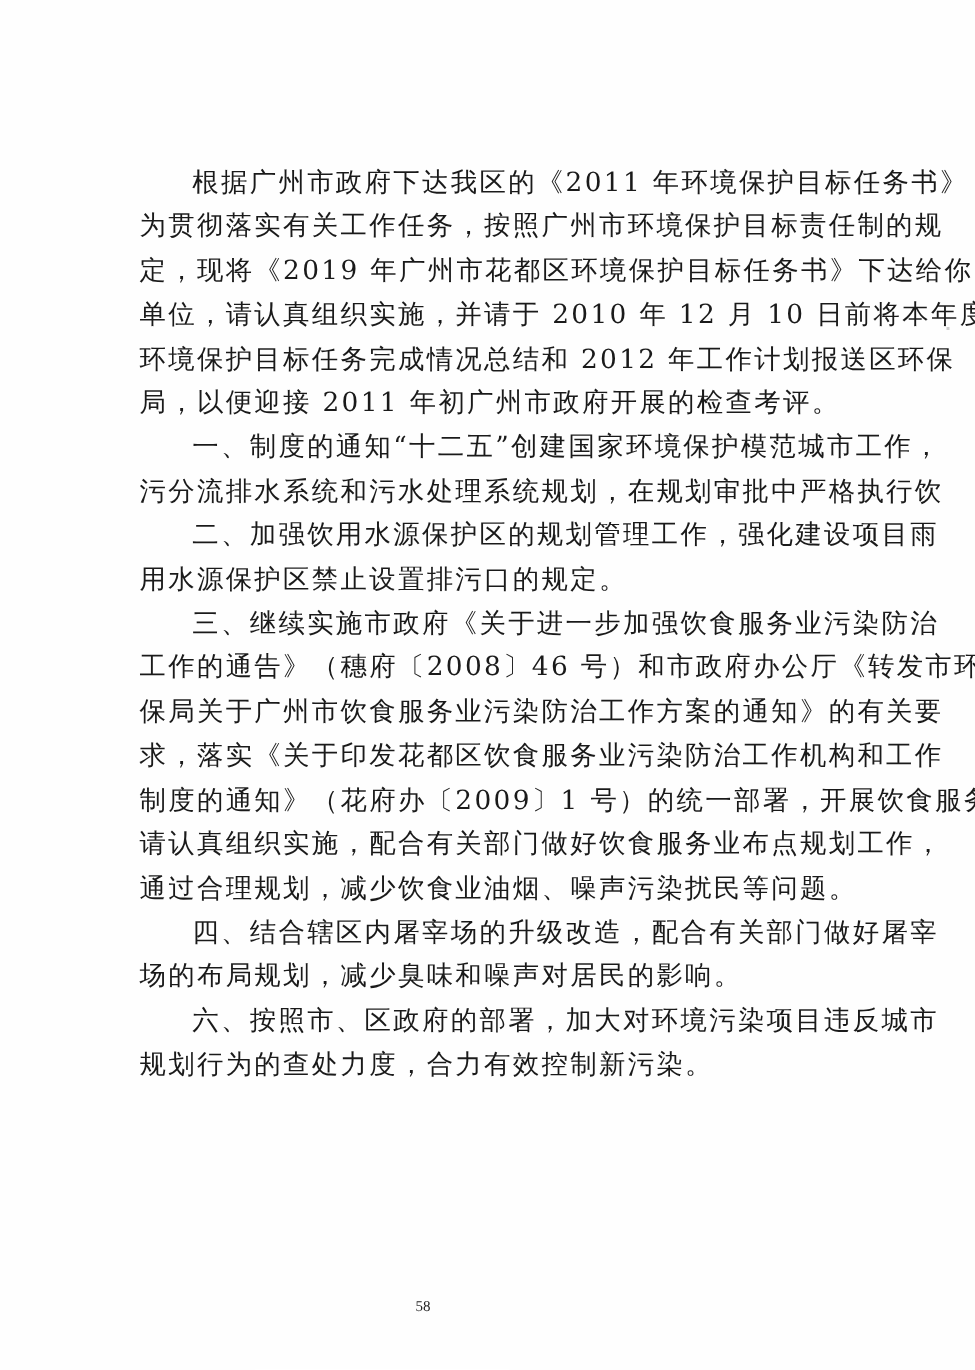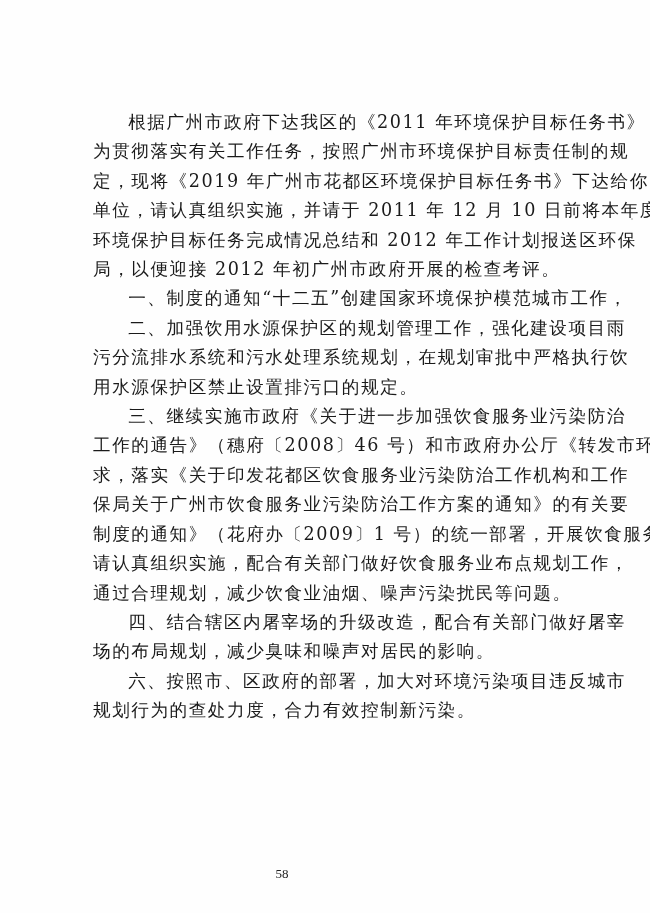--- a/index.html
+++ b/index.html
@@ -19,55 +19,55 @@
     text-justify: inter-character;
   }
   .para { margin: 0; text-indent: 2em; }
   .line { display: block; white-space: nowrap; }
   .pageno {
     position: absolute;
     left: 0; width: 564px;
     top: 866px;
     text-align: center;
     font-family: "Liberation Serif", serif;
-    font-size: 13px;
+    font-size: 10px;
     color: #222;
   }
   .speck { position: absolute; width: 2px; height: 2px; background: #cfcfcf; }
 </style>
 </head>
 <body>
 
 <div class="page">
   <div class="content">
 
     <div class="para">
       <span class="line">根据广州市政府下达我区的《2011 年环境保护目标任务书》，</span>
       <span class="line" style="text-indent:0">为贯彻落实有关工作任务，按照广州市环境保护目标责任制的规</span>
       <span class="line" style="text-indent:0">定，现将《2019 年广州市花都区环境保护目标任务书》下达给你</span>
-      <span class="line" style="text-indent:0">单位，请认真组织实施，并请于 2011 年 12 月 10 日前将本年度</span>
+      <span class="line" style="text-indent:0">单位，请认真组织实施，并请于 2010 年 12 月 10 日前将本年度</span>
       <span class="line" style="text-indent:0">环境保护目标任务完成情况总结和 2012 年工作计划报送区环保</span>
-      <span class="line" style="text-indent:0">局，以便迎接 2012 年初广州市政府开展的检查考评。</span>
+      <span class="line" style="text-indent:0">局，以便迎接 2011 年初广州市政府开展的检查考评。</span>
     </div>
 
     <div class="para">
       <span class="line">一、制度的通知“十二五”创建国家环境保护模范城市工作，</span>
     </div>
 
     <div class="para">
+      <span class="line" style="text-indent:0">污分流排水系统和污水处理系统规划，在规划审批中严格执行饮</span>
       <span class="line">二、加强饮用水源保护区的规划管理工作，强化建设项目雨</span>
-      <span class="line" style="text-indent:0">污分流排水系统和污水处理系统规划，在规划审批中严格执行饮</span>
       <span class="line" style="text-indent:0">用水源保护区禁止设置排污口的规定。</span>
     </div>
 
     <div class="para">
       <span class="line">三、继续实施市政府《关于进一步加强饮食服务业污染防治</span>
       <span class="line" style="text-indent:0">工作的通告》（穗府〔2008〕46 号）和市政府办公厅《转发市环</span>
+      <span class="line" style="text-indent:0">保局关于广州市饮食服务业污染防治工作方案的通知》的有关要</span>
       <span class="line" style="text-indent:0">求，落实《关于印发花都区饮食服务业污染防治工作机构和工作</span>
-      <span class="line" style="text-indent:0">保局关于广州市饮食服务业污染防治工作方案的通知》的有关要</span>
       <span class="line" style="text-indent:0">制度的通知》（花府办〔2009〕1 号）的统一部署，开展饮食服务</span>
       <span class="line" style="text-indent:0">请认真组织实施，配合有关部门做好饮食服务业布点规划工作，</span>
       <span class="line" style="text-indent:0">通过合理规划，减少饮食业油烟、噪声污染扰民等问题。</span>
     </div>
 
     <div class="para">
       <span class="line">四、结合辖区内屠宰场的升级改造，配合有关部门做好屠宰</span>
       <span class="line" style="text-indent:0">场的布局规划，减少臭味和噪声对居民的影响。</span>
     </div>
 

